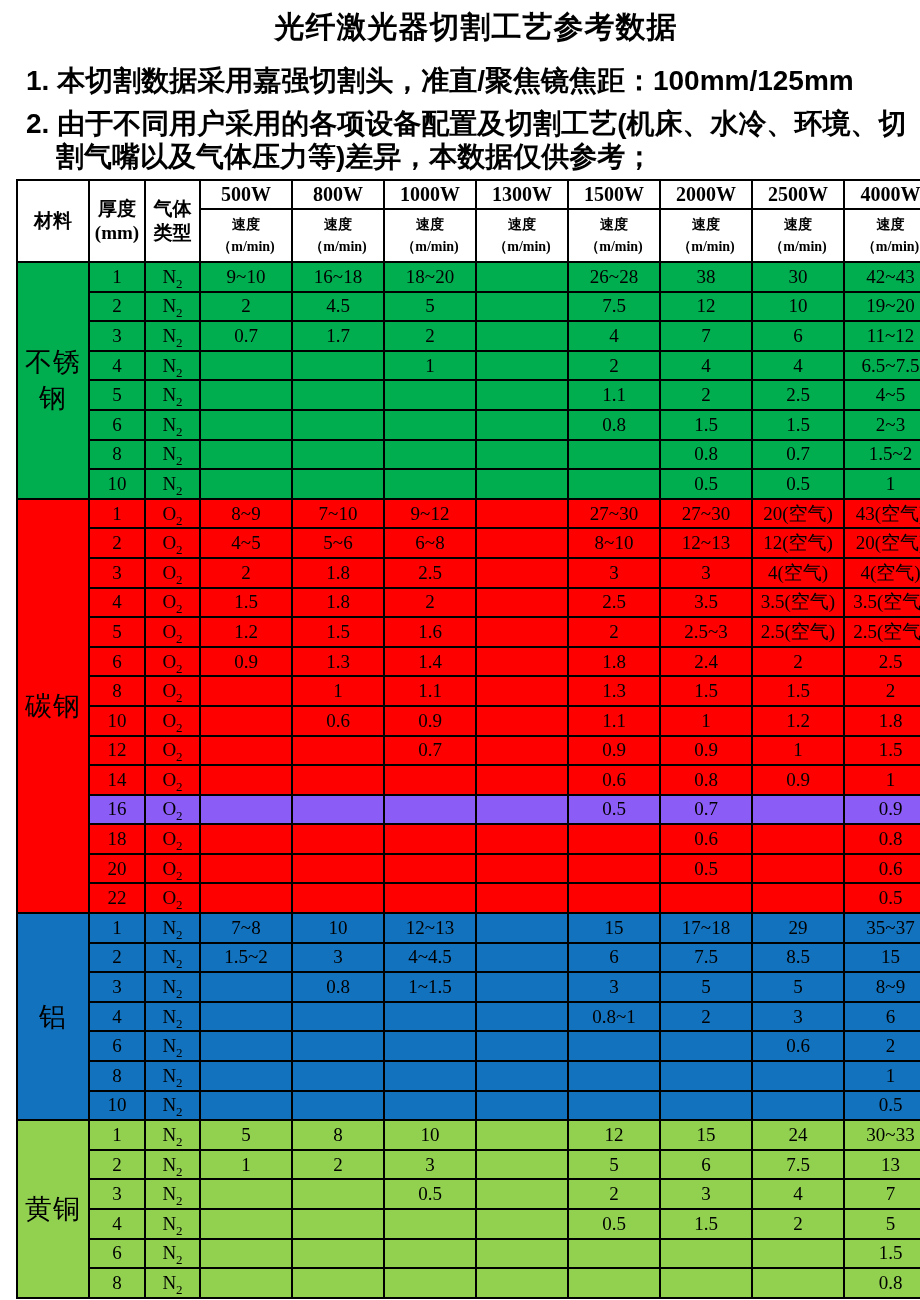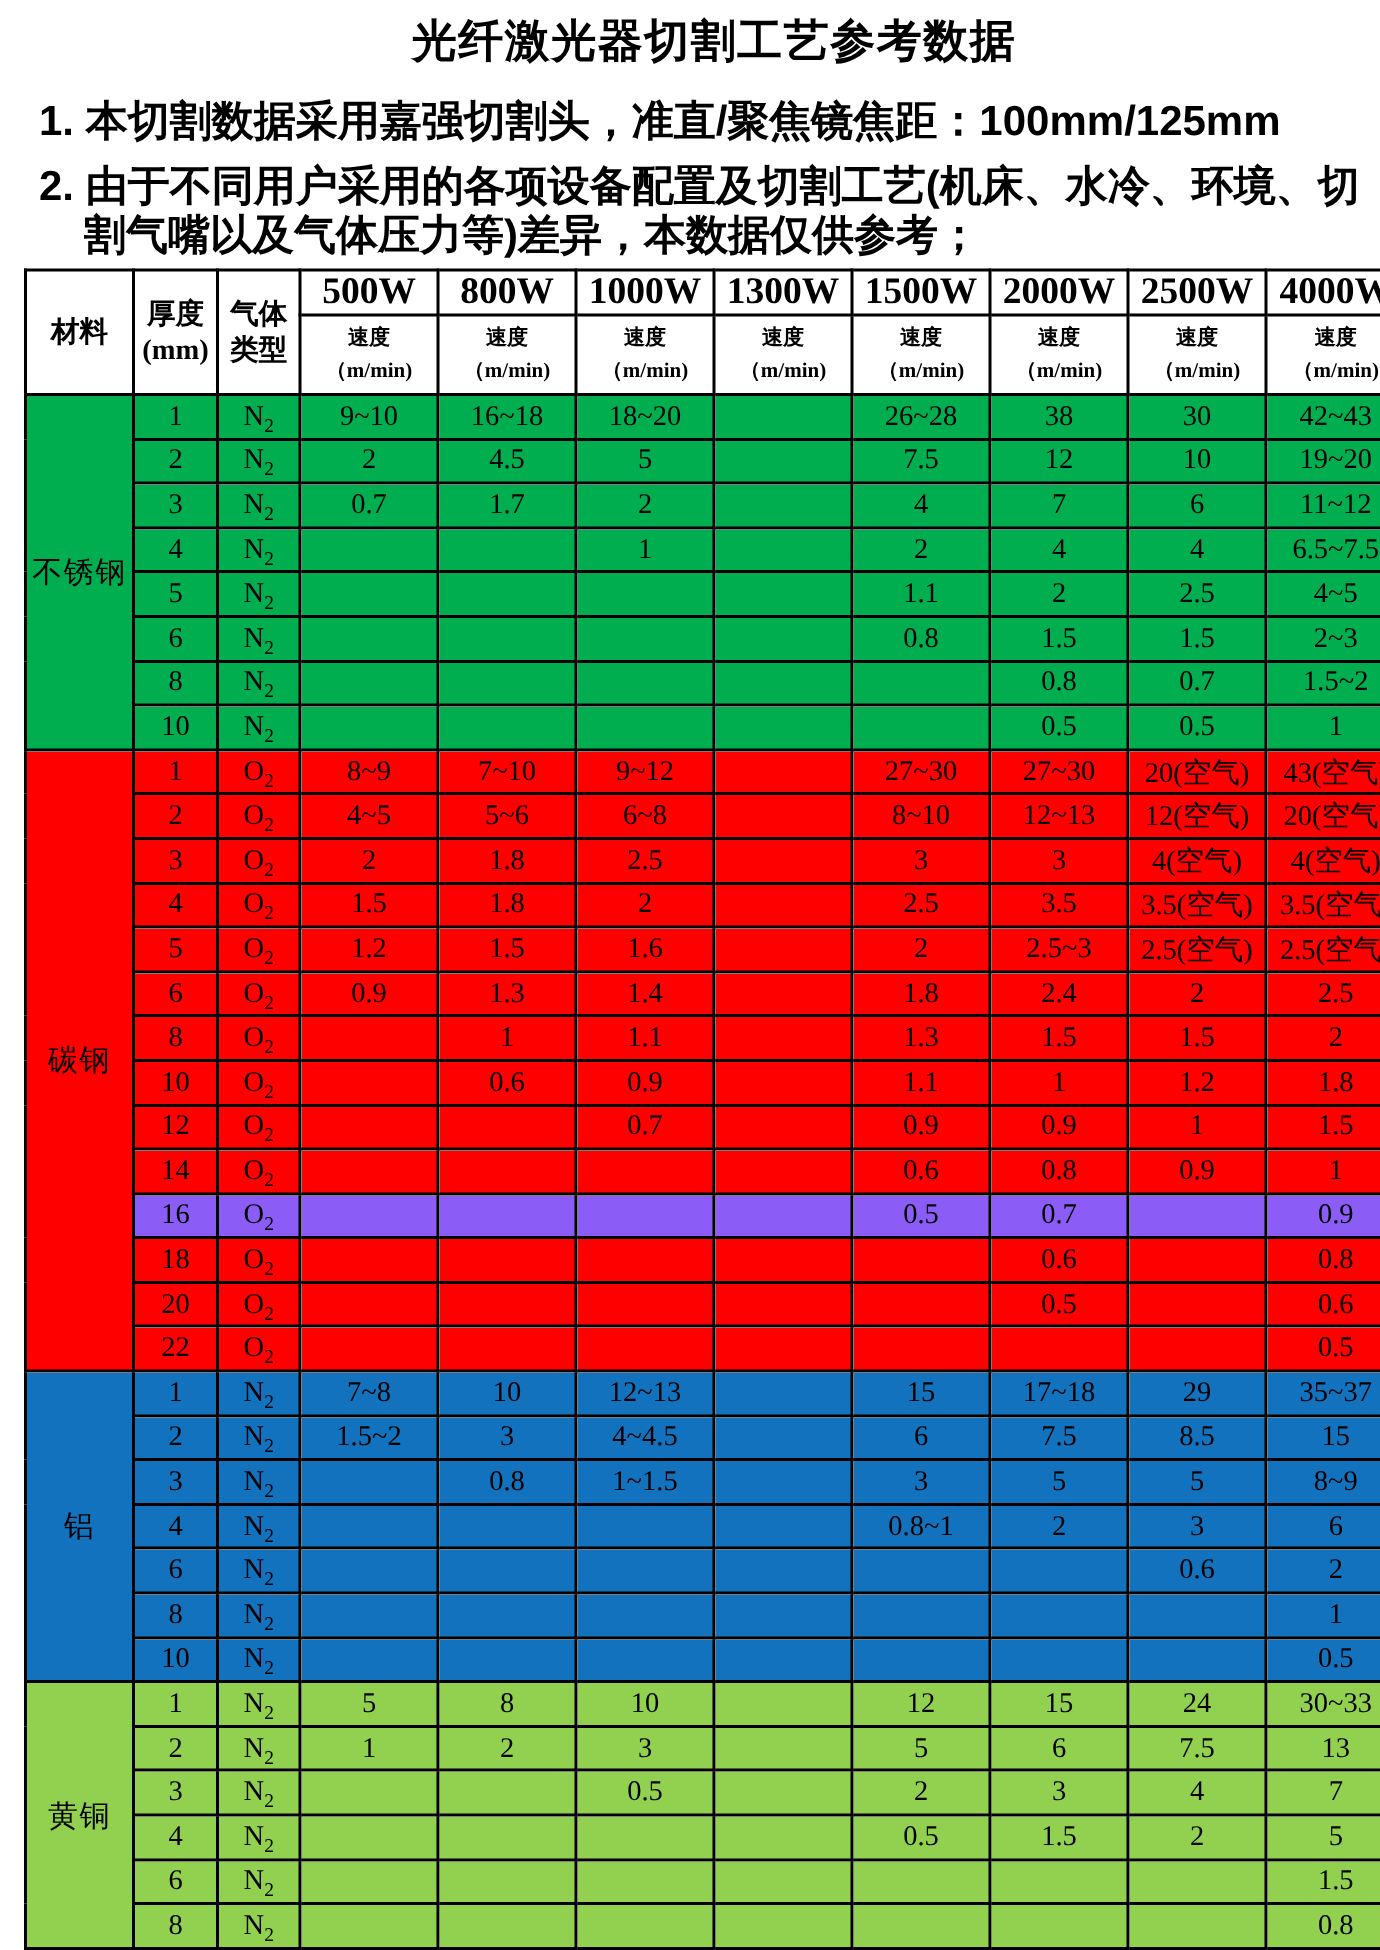--- a/index.html
+++ b/index.html
@@ -10,26 +10,26 @@
            font-weight:bold; font-size:30px; color:#000; letter-spacing:1px; }
   .notes { margin:16px 6px 6px 10px;
            font-family:"Liberation Sans","DejaVu Sans",sans-serif;
            font-weight:bold; font-size:28px; color:#000; }
   .note  { line-height:33px; margin-bottom:10px; }
   .note.hanging { padding-left:30px; text-indent:-30px; margin-bottom:4px; }
   table.data { border-collapse:collapse; table-layout:fixed; width:920px; margin-top:6px; }
   th, td { border:2px solid #000; text-align:center; vertical-align:middle;
            padding:0; overflow:hidden; color:#000; }
   thead th { background:#fff; font-weight:bold; }
-  tr.power-row th { height:27px; font-size:25px; }
+  tr.power-row th { height:27px; font-size:20px; }
   tr.speed-row th { height:51px; font-size:14px; line-height:22px; }
   thead th.span2 { font-size:19px; line-height:24px; }
   tbody tr { height:29.6px; }
   tbody td { font-size:19px; }
-  td.material-cell { font-size:20px; letter-spacing:1px; }
+  td.material-cell { font-size:27px; letter-spacing:1px; }
   sub { font-size:13px; line-height:0; }
 </style>
 </head>
 <body>
 
 <div class="page">
   <div class="title">光纤激光器切割工艺参考数据</div>
 
   <div class="notes">
     <div class="note">1. 本切割数据采用嘉强切割头，准直/聚焦镜焦距：100mm/125mm</div>

